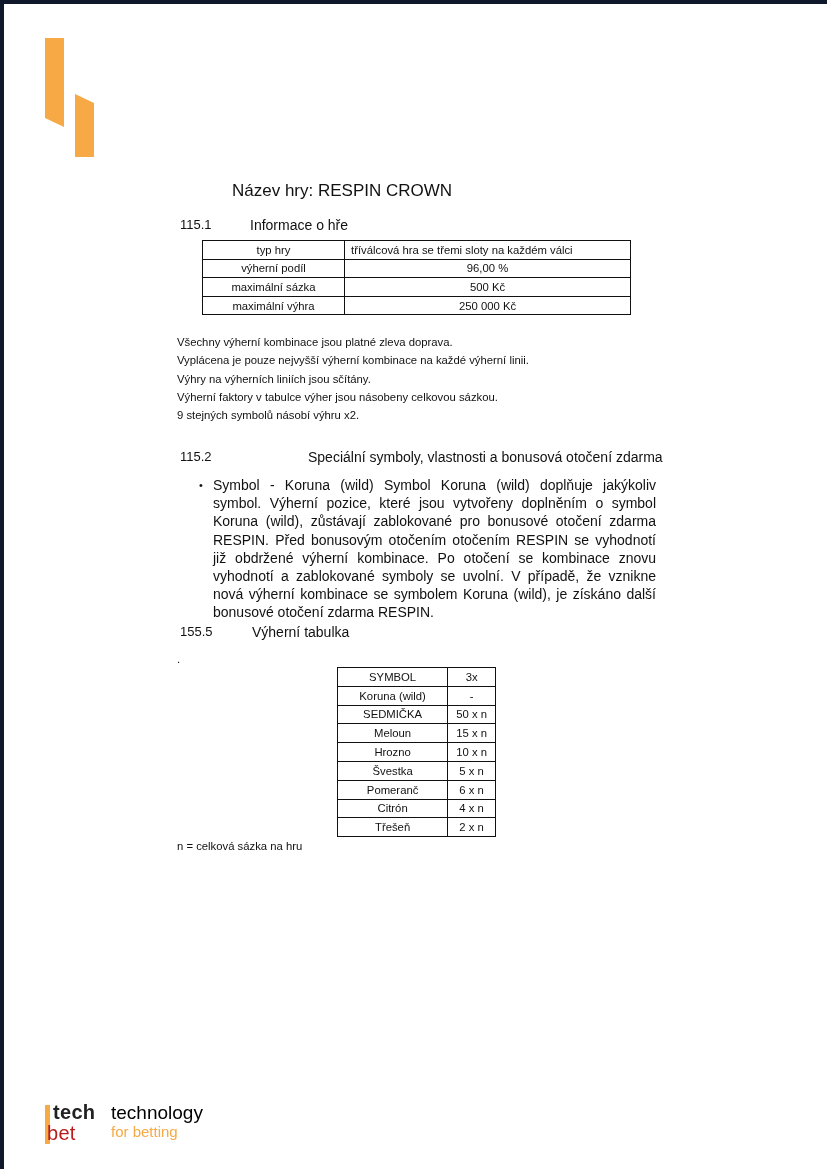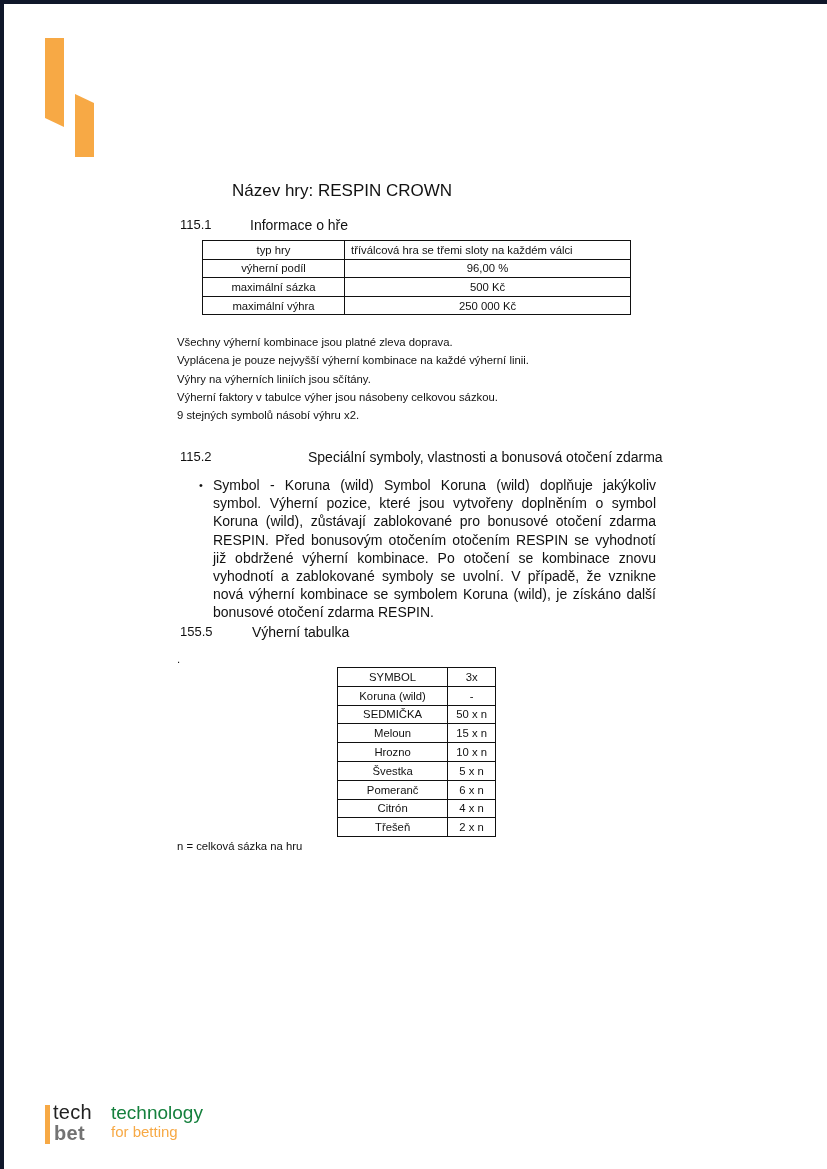--- a/index.html
+++ b/index.html
@@ -40,23 +40,23 @@
     table.pay td.s { width: 96px; }
 
     .para {
       left: 209px; top: 472px; width: 443px; font-size: 14px; line-height: 18.2px;
       text-align: justify;
     }
     .bullet { left: 195px; top: 472px; font-size: 11px; line-height: 18.2px; }
 
     .footer-logo { left: 40px; top: 1099px; width: 200px; height: 46px; }
     .fl-bar { position: absolute; left: 1px; top: 2px; width: 5px; height: 39px; background: #f7a945; }
-    .fl-tech { position: absolute; left: 9px; top: -2px; font-size: 20px; font-weight: normal; color: #222; letter-spacing: 0.3px; }
-    .fl-bet { position: absolute; left: 10px; top: 19px; font-size: 20px; font-weight: bold; color: #737373; letter-spacing: 0.3px; }
-    .fl-t1 { position: absolute; left: 67px; top: -1px; font-size: 19px; color: #15803d; }
+    .fl-tech { position: absolute; left: 9px; top: -2px; font-size: 20px; font-weight: bold; color: #222; letter-spacing: 0.3px; }
+    .fl-bet { position: absolute; left: 3px; top: 19px; font-size: 20px; font-weight: normal; color: #b91c1c; letter-spacing: 0.3px; }
+    .fl-t1 { position: absolute; left: 67px; top: -1px; font-size: 19px; color: #000000; }
     .fl-t2 { position: absolute; left: 67px; top: 20px; font-size: 15px; color: #f7a945; }
   </style>
 </head>
 <body>
 
 <div class="page">
 
   <svg class="abs" style="left:40px;top:33px" width="52" height="122" viewBox="0 0 52 122">
     <polygon points="1,1 20,1 20,90 1,81" fill="#f7a945"></polygon>
     <polygon points="31,57 50,66 50,120 31,120" fill="#f7a945"></polygon>

